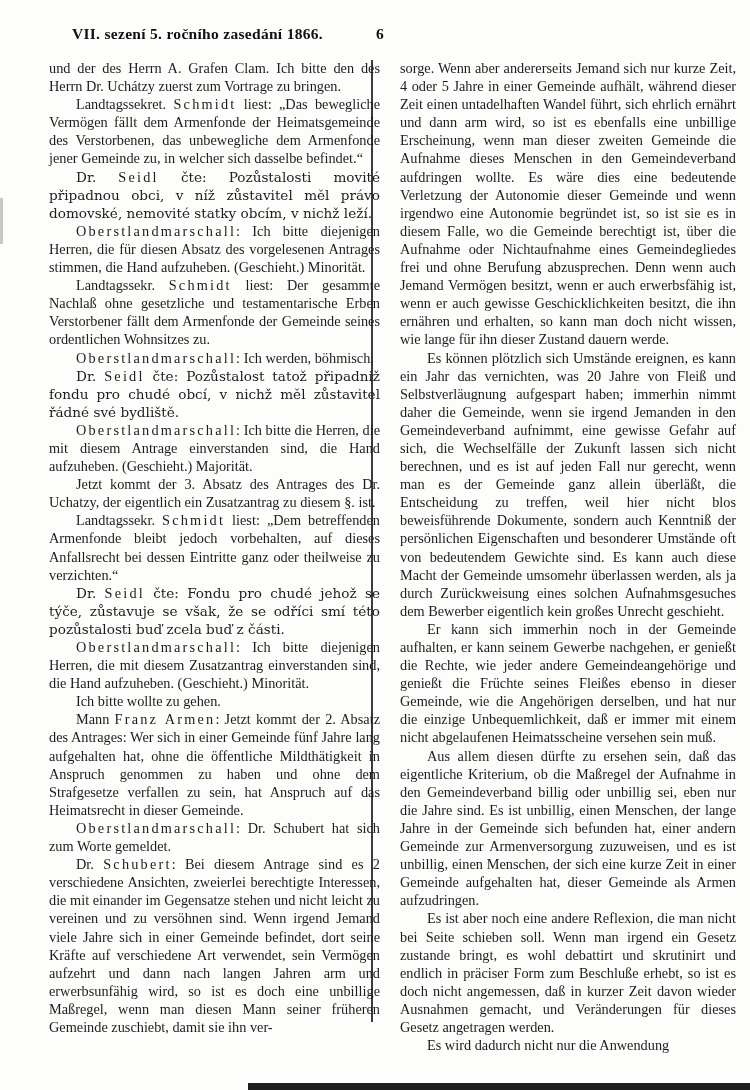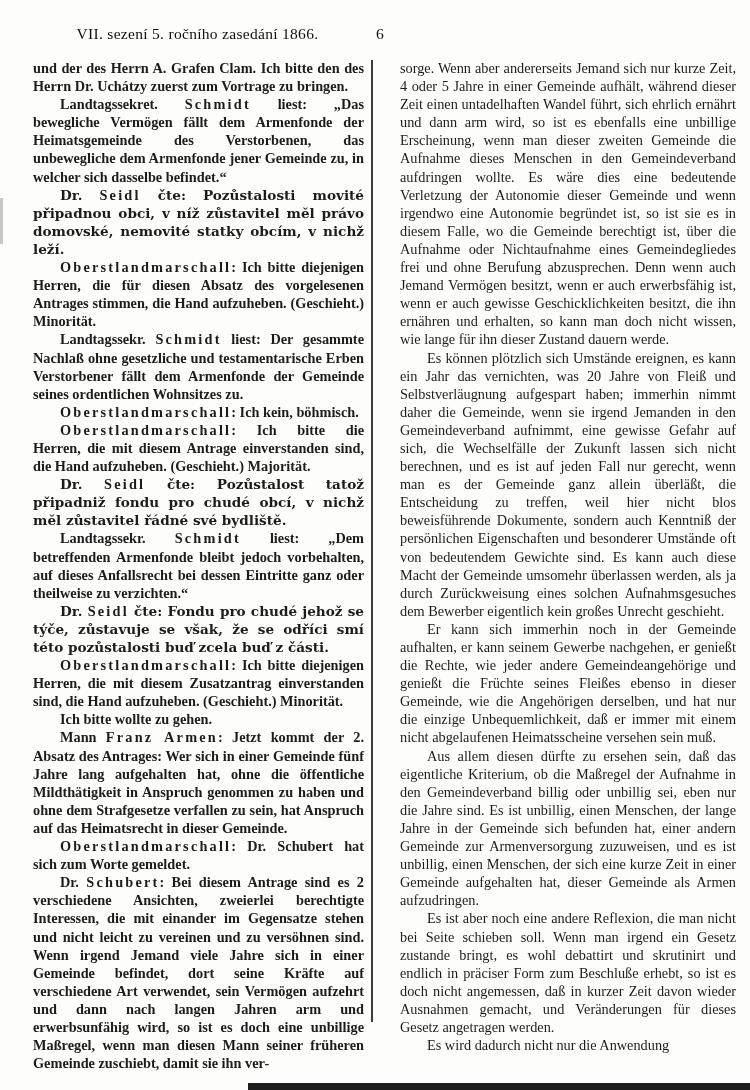--- a/index.html
+++ b/index.html
@@ -7,34 +7,34 @@
     width: 750px; height: 1090px;
     position: relative;
     background: #fdfdfb;
     overflow: hidden;
     font-family: "Liberation Serif", serif;
     color: #1b1b1b;
   }
   .page { position: absolute; inset: 0; }
   .hdr {
     position: absolute; top: 25px;
-    font-size: 15.5px; font-weight: 400;
+    font-size: 15.5px; font-weight: 700;
     color: #101010; text-align: center;
     letter-spacing: 0.3px; white-space: nowrap;
   }
   .hdr-left  { left: 30px;  width: 335px; }
   .hdr-num   { left: 358px; width: 44px;  }
   .hdr-right { left: 380px; width: 340px; }
   .col {
     position: absolute; top: 59px;
     font-size: 14.3px; line-height: 18.1px;
     text-align: justify;
     color: #1c1c1c;
   }
-  .col-left  { left: 33px;  width: 331px; height: 990px; font-weight: bold; }
+  .col-left  { left: 49px;  width: 331px; height: 990px; }
   .col-right { left: 400px; width: 336px; height: 990px; }
   .divider {
     position: absolute; left: 371px; top: 60px;
     width: 2px; height: 962px;
     background: #3b3b3b;
   }
   .para { margin: 0; text-indent: 27px; }
   .para.noindent { text-indent: 0; }
   .sp { letter-spacing: 2.2px; }
   .cz { font-family: "DejaVu Serif", serif; font-size: 13.6px; }
@@ -57,23 +57,24 @@
   <div class="hdr hdr-num">6</div>
 
   <div class="divider"></div>
 
   <div class="col col-left">
       <p class="para noindent"><span class="n">und der des Herrn A. Grafen Clam. Ich bitte den des Herrn Dr. Uchátzy zuerst zum Vortrage zu bringen.</span></p>
       <p class="para"><span class="n">Landtagssekret. </span><span class="sp">Schmidt</span><span class="n"> liest: „Das bewegliche Vermögen fällt dem Armenfonde der Heimatsgemeinde des Verstorbenen, das unbewegliche dem Armenfonde jener Gemeinde zu, in welcher sich dasselbe befindet.“</span></p>
       <p class="para"><span class="cz">Dr. </span><span class="sp">Seidl</span><span class="cz"> čte: Pozůstalosti movité připadnou obci, v níž zůstavitel měl právo domovské, nemovité statky obcím, v nichž leží.</span></p>
       <p class="para"><span class="sp">Oberstlandmarschall</span><span class="n">: Ich bitte diejenigen Herren, die für diesen Absatz des vorgelesenen Antrages stimmen, die Hand aufzuheben. (Geschieht.) Minorität.</span></p>
       <p class="para"><span class="n">Landtagssekr. </span><span class="sp">Schmidt</span><span class="n"> liest: Der gesammte Nachlaß ohne gesetzliche und testamentarische Erben Verstorbener fällt dem Armenfonde der Gemeinde seines ordentlichen Wohnsitzes zu.</span></p>
-      <p class="para"><span class="sp">Oberstlandmarschall</span><span class="n">: Ich kein, böhmisch.</span></p>
+      <p class="para"><span class="sp">Oberstlandmarschall</span><span class="n">: Ich werden, böhmisch.</span></p>
+      <p class="para"><span class="cz">Dr. </span><span class="sp">Seidl</span><span class="cz"> čte: Pozůstalost tatož připadniž fondu pro chudé obcí, v nichž měl zůstavitel řádné své bydliště.</span></p>
       <p class="para"><span class="sp">Oberstlandmarschall</span><span class="n">: Ich bitte die Herren, die mit diesem Antrage einverstanden sind, die Hand aufzuheben. (Geschieht.) Majorität.</span></p>
-      <p class="para"><span class="cz">Dr. </span><span class="sp">Seidl</span><span class="cz"> čte: Pozůstalost tatož připadniž fondu pro chudé obcí, v nichž měl zůstavitel řádné své bydliště.</span></p>
+      <p class="para"><span class="n">Jetzt kommt der 3. Absatz des Antrages des Dr. Uchatzy, der eigentlich ein Zusatzantrag zu diesem §. ist.</span></p>
       <p class="para"><span class="n">Landtagssekr. </span><span class="sp">Schmidt</span><span class="n"> liest: „Dem betreffenden Armenfonde bleibt jedoch vorbehalten, auf dieses Anfallsrecht bei dessen Eintritte ganz oder theilweise zu verzichten.“</span></p>
       <p class="para"><span class="cz">Dr. </span><span class="sp">Seidl</span><span class="cz"> čte: Fondu pro chudé jehož se týče, zůstavuje se však, že se odříci smí této pozůstalosti buď zcela buď z části.</span></p>
       <p class="para"><span class="sp">Oberstlandmarschall</span><span class="n">: Ich bitte diejenigen Herren, die mit diesem Zusatzantrag einverstanden sind, die Hand aufzuheben. (Geschieht.) Minorität.</span></p>
       <p class="para"><span class="n">Ich bitte wollte zu gehen.</span></p>
       <p class="para"><span class="n">Mann </span><span class="sp">Franz Armen</span><span class="n">: Jetzt kommt der 2. Absatz des Antrages: Wer sich in einer Gemeinde fünf Jahre lang aufgehalten hat, ohne die öffentliche Mildthätigkeit in Anspruch genommen zu haben und ohne dem Strafgesetze verfallen zu sein, hat Anspruch auf das Heimatsrecht in dieser Gemeinde.</span></p>
       <p class="para"><span class="sp">Oberstlandmarschall</span><span class="n">: Dr. Schubert hat sich zum Worte gemeldet.</span></p>
       <p class="para"><span class="n">Dr. </span><span class="sp">Schubert</span><span class="n">: Bei diesem Antrage sind es 2 verschiedene Ansichten, zweierlei berechtigte Interessen, die mit einander im Gegensatze stehen und nicht leicht zu vereinen und zu versöhnen sind. Wenn irgend Jemand viele Jahre sich in einer Gemeinde befindet, dort seine Kräfte auf verschiedene Art verwendet, sein Vermögen aufzehrt und dann nach langen Jahren arm und erwerbsunfähig wird, so ist es doch eine unbillige Maßregel, wenn man diesen Mann seiner früheren Gemeinde zuschiebt, damit sie ihn ver-</span></p>
     </div>
   <div class="col col-right">
       <p class="para noindent"><span class="n">sorge. Wenn aber andererseits Jemand sich nur kurze Zeit, 4 oder 5 Jahre in einer Gemeinde aufhält, während dieser Zeit einen untadelhaften Wandel führt, sich ehrlich ernährt und dann arm wird, so ist es ebenfalls eine unbillige Erscheinung, wenn man dieser zweiten Gemeinde die Aufnahme dieses Menschen in den Gemeindeverband aufdringen wollte. Es wäre dies eine bedeutende Verletzung der Autonomie dieser Gemeinde und wenn irgendwo eine Autonomie begründet ist, so ist sie es in diesem Falle, wo die Gemeinde berechtigt ist, über die Aufnahme oder Nichtaufnahme eines Gemeindegliedes frei und ohne Berufung abzusprechen. Denn wenn auch Jemand Vermögen besitzt, wenn er auch erwerbsfähig ist, wenn er auch gewisse Geschicklichkeiten besitzt, die ihn ernähren und erhalten, so kann man doch nicht wissen, wie lange für ihn dieser Zustand dauern werde.</span></p>

